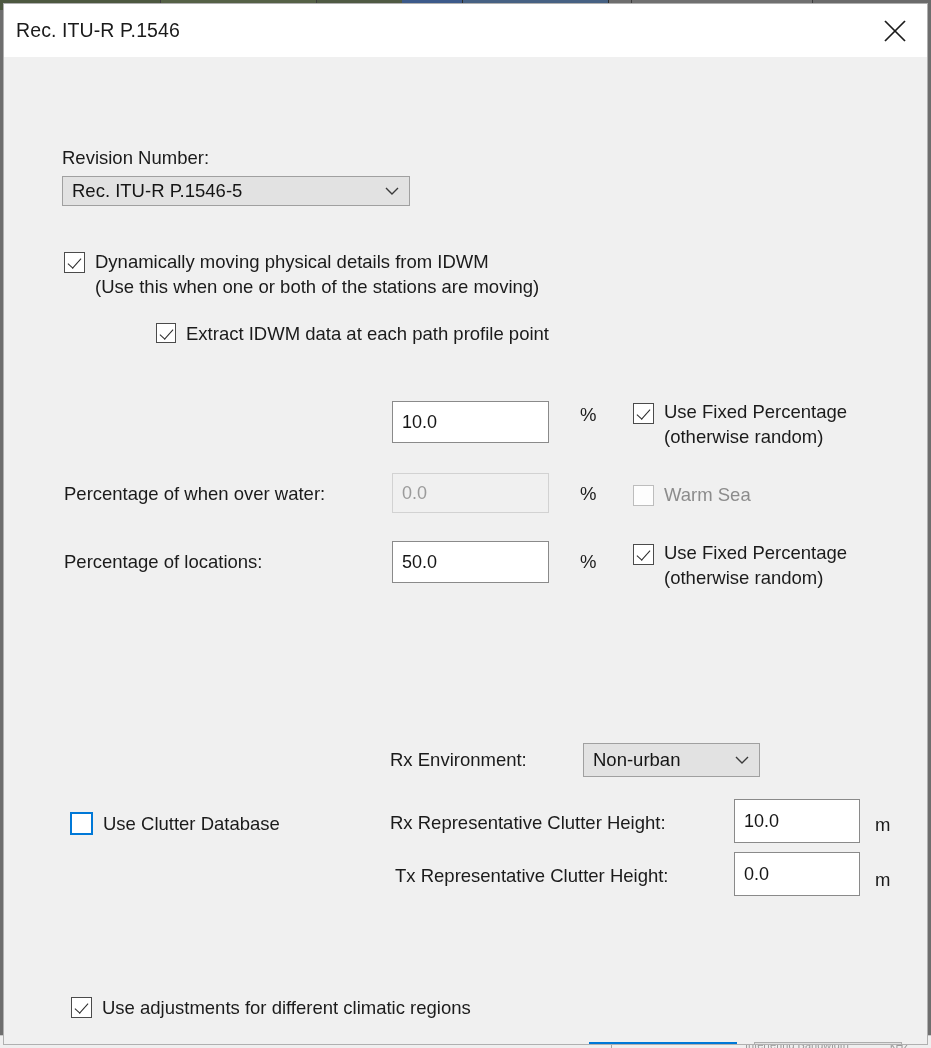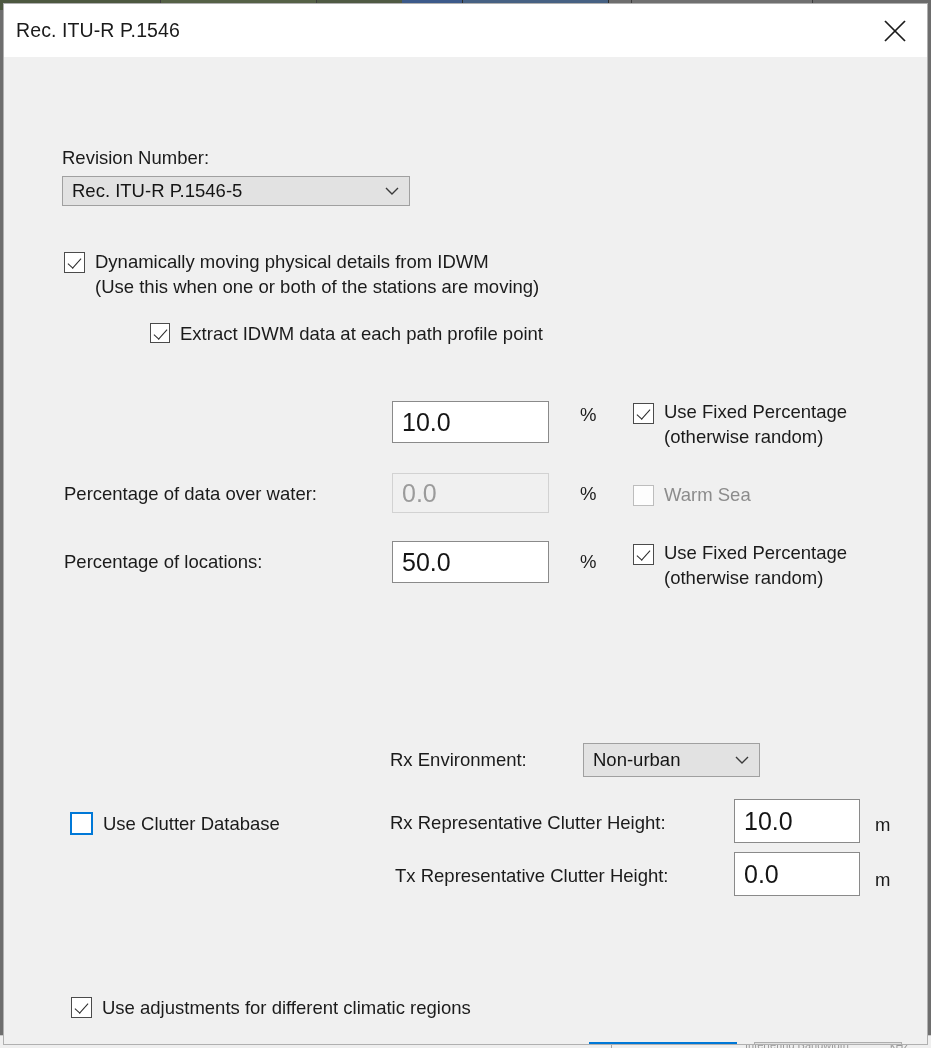--- a/index.html
+++ b/index.html
@@ -125,21 +125,21 @@
   .cb-row .txt { line-height: 25px; }
 
   
   .tbox {
     background: #ffffff;
     border: 1px solid #8a8a8a;
     box-sizing: border-box;
     display: flex;
     align-items: center;
     padding-left: 9px;
-    font-size: 25px;
+    font-size: 18px;
     color: #151515;
     cursor: text;
   }
   .tbox.disabled {
     background: #f0f0f0;
     border-color: #d2d2d2;
     color: #9b9b9b;
   }
 
   
@@ -232,38 +232,38 @@
     </div>
 
     <div class="abs cb-row" style="left:60px; top:192px;">
       <span class="cb checked" style="margin-top:3px;"></span>
       <span class="txt">
         <span class="lbl" style="display:block;">Dynamically moving physical details from IDWM</span>
         <span class="lbl" style="display:block;">(Use this when one or both of the stations are moving)</span>
       </span>
     </div>
 
-    <div class="abs cb-row" style="left:106px; top:264px;padding-left:40px;">
+    <div class="abs cb-row" style="left:112px; top:264px;padding-left:40px;">
       <span class="cb checked" style="width:20px;height:20px;margin-top:2px;"></span>
       <span class="lbl txt">Extract IDWM data at each path profile point</span>
     </div>
 
     <div class="abs tbox" style="left:388px; top:344px; width:157px; height:42px;">
       <span>10.0</span>
     </div>
     <div class="abs lbl" style="left:576px; top:347px;">%</div>
     <div class="abs cb-row" style="left:629px; top:342px;">
       <span class="cb checked" style="margin-top:4px;"></span>
       <span class="txt">
         <span class="lbl" style="display:block;">Use Fixed Percentage</span>
         <span class="lbl" style="display:block;">(otherwise random)</span>
       </span>
     </div>
 
-    <div class="abs lbl" style="left:60px; top:426px;">Percentage of data over water:</div>
+    <div class="abs lbl" style="left:60px; top:426px;">Percentage of when over water:</div>
     <div class="abs tbox disabled" style="left:388px; top:416px; width:157px; height:40px;">
       <span>0.0</span>
     </div>
     <div class="abs lbl" style="left:576px; top:426px;">%</div>
     <div class="abs cb-row" style="left:629px; top:425px;">
       <span class="cb dim" style="margin-top:3px;"></span>
       <span class="lbl dim txt">Warm Sea</span>
     </div>
 
     <div class="abs lbl" style="left:60px; top:494px;">Percentage of locations:</div>

